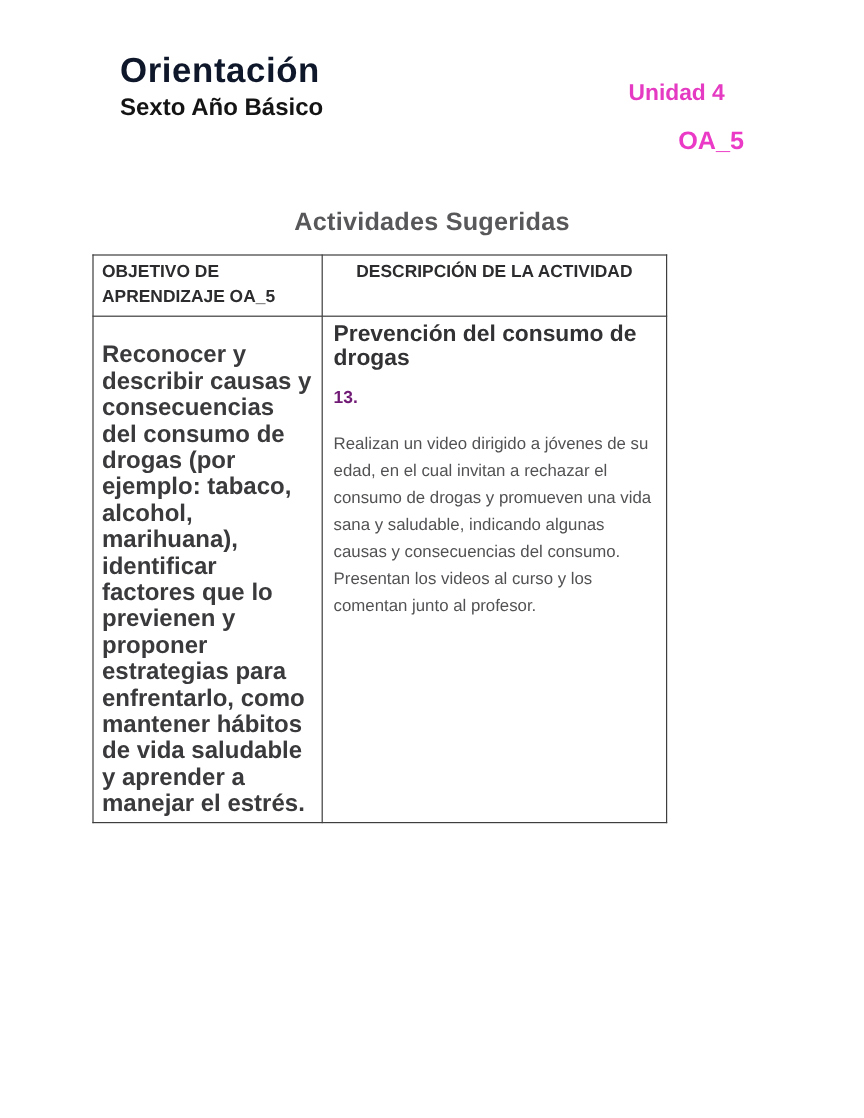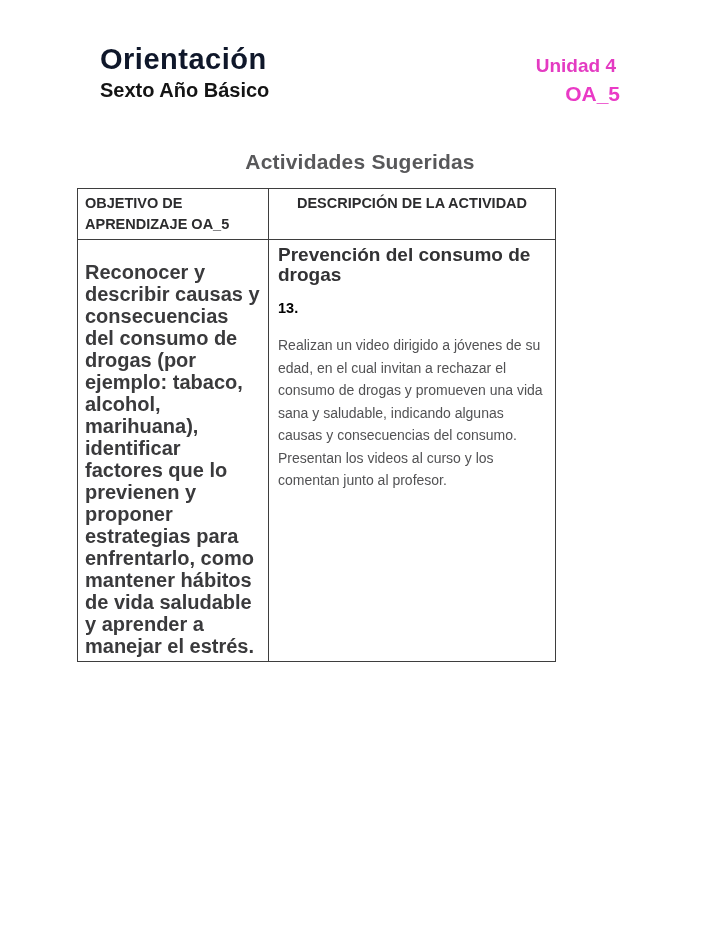--- a/index.html
+++ b/index.html
@@ -41,21 +41,21 @@
   }
   .unit-block {
     text-align: right;
     padding-top: 8px;
   }
   .unit-label {
     font-size: 19px;
     font-weight: bold;
     color: #e43bc2;
     line-height: 23px;
-    margin: 4px;
+    margin: 16px;
   }
   .oa-label {
     font-size: 21px;
     font-weight: bold;
     color: #ea3ac6;
     line-height: 26px;
     margin: 3px 0 0 0;
   }
 
   
@@ -111,21 +111,21 @@
   .activity-heading {
     font-size: 19px;
     font-weight: bold;
     color: #323234;
     line-height: 20px;
     margin: 0 0 14px 0;
   }
   .activity-number {
     font-size: 14.5px;
     font-weight: bold;
-    color: #000000;
+    color: #701a75;
     line-height: 18px;
     margin: 0 0 17px 0;
   }
   .activity-description {
     font-size: 14px;
     font-weight: normal;
     color: #525254;
     line-height: 22.5px;
     margin: 0;
   }

